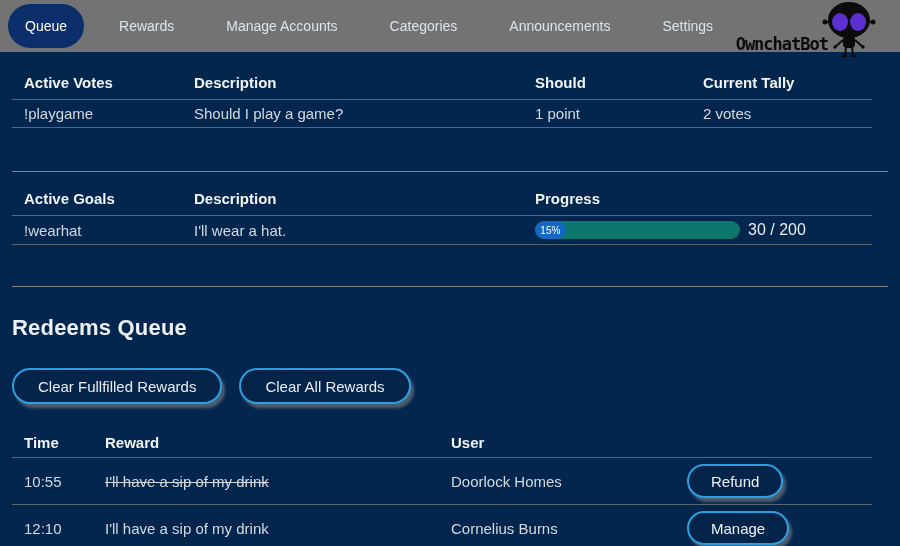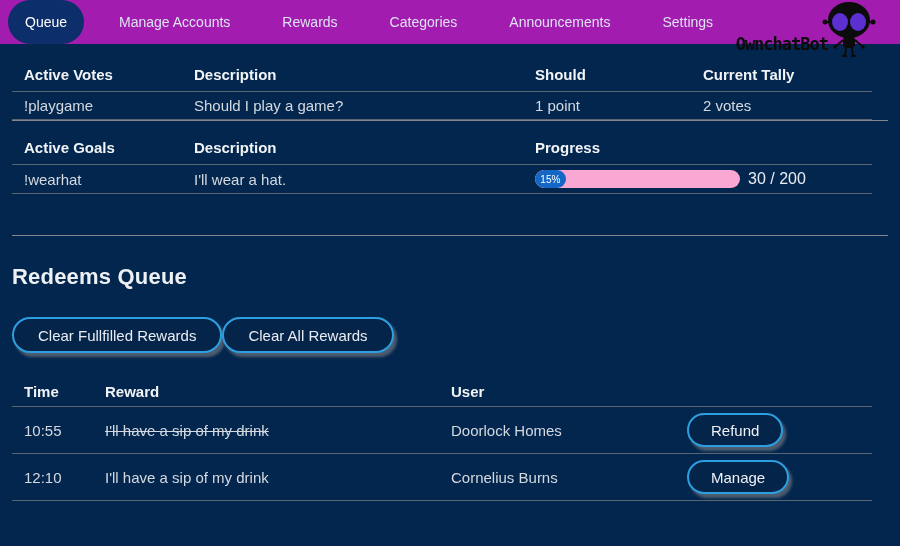--- a/index.html
+++ b/index.html
@@ -6,22 +6,22 @@
   html, body { width: 900px; height: 546px; overflow: hidden; }
   body {
     background: #03264e;
     font-family: "Liberation Sans", sans-serif;
     color: #d4d9df;
     position: relative;
   }
 
   
   nav.topbar {
-    height: 44px;
-    background: #a21caf;
+    height: 52px;
+    background: #737373;
     display: flex;
     align-items: center;
     padding-left: 8px;
     position: relative;
   }
   .nav-item {
     color: #dde3f2;
     font-size: 14px;
     padding: 14px 17px;
     margin-right: 18px;
@@ -53,21 +53,21 @@
   .robot {
     position: absolute;
     right: 2px;
     top: 1px;
   }
 
   
   main { margin: 0 12px; }
 
   section.panel { border-bottom: 1px solid #83878b; }
-  section.panel.first { padding-top: 14px; }
+  section.panel.first { padding-top: 14px; padding-bottom: 43px; }
   section.panel.second { padding-top: 10px; padding-bottom: 41px; }
 
   table {
     border-collapse: collapse;
     width: calc(100% - 16px);
     table-layout: fixed;
   }
   th {
     text-align: left;
     font-size: 15px;
@@ -89,21 +89,21 @@
   
   .goals-col1 { width: 170px; } .goals-col2 { width: 341px; } .goals-col3 { width: auto; }
   
   .rq-col1 { width: 81px; } .rq-col2 { width: 346px; }
   .rq-col3 { width: 236px; } .rq-col4 { width: auto; }
 
   
   .progress-cell-inner { display: flex; align-items: center; }
   .progress-track {
     width: 205px; height: 18px;
-    background: #f9a8d4;
+    background: #0f766e;
     border-radius: 9px;
     overflow: hidden;
     flex: none;
   }
   .progress-fill {
     height: 100%;
     background: #1467c5;
     border-radius: 9px;
     display: flex; align-items: center; justify-content: center;
     font-size: 10px; color: #ffffff;
@@ -111,21 +111,21 @@
   .progress-text { margin-left: 8px; font-size: 16px; color: #e8ecf0; }
 
   
   section.redeems { padding-top: 28px; }
   h2.redeems-title {
     font-size: 22px;
     font-weight: bold;
     color: #eef1f4;
     letter-spacing: 0.2px;
   }
-  .btn-row { margin-top: 27px; display: flex; }
+  .btn-row { margin-top: 27px; display: flex; gap: 17px; }
   .pill-btn {
     font-family: "Liberation Sans", sans-serif;
     background: #052449;
     color: #e9edf2;
     font-size: 15px;
     height: 36px;
     padding: 0 24px;
     border: 2.5px solid #2d9fe0;
     border-radius: 18px;
     box-shadow: 3px 4px 3px rgba(140,140,140,0.55);
@@ -148,22 +148,22 @@
     cursor: pointer;
     white-space: nowrap;
   }
   tr.fulfilled .reward-text { text-decoration: line-through; }
 </style>
 </head>
 <body>
 
 <nav class="topbar">
   <div class="nav-item active">Queue</div>
+  <div class="nav-item">Rewards</div>
   <div class="nav-item">Manage Accounts</div>
-  <div class="nav-item">Rewards</div>
   <div class="nav-item">Categories</div>
   <div class="nav-item">Announcements</div>
   <div class="nav-item">Settings</div>
 
   <div class="logo">
     <span class="logo-text">OwnchatBot</span>
     <svg class="robot" width="58" height="58" viewBox="0 0 58 58">
 
       <circle cx="5" cy="21" r="2.5" fill="#0b0b0b"></circle>
       <circle cx="53" cy="21" r="2.5" fill="#0b0b0b"></circle>

